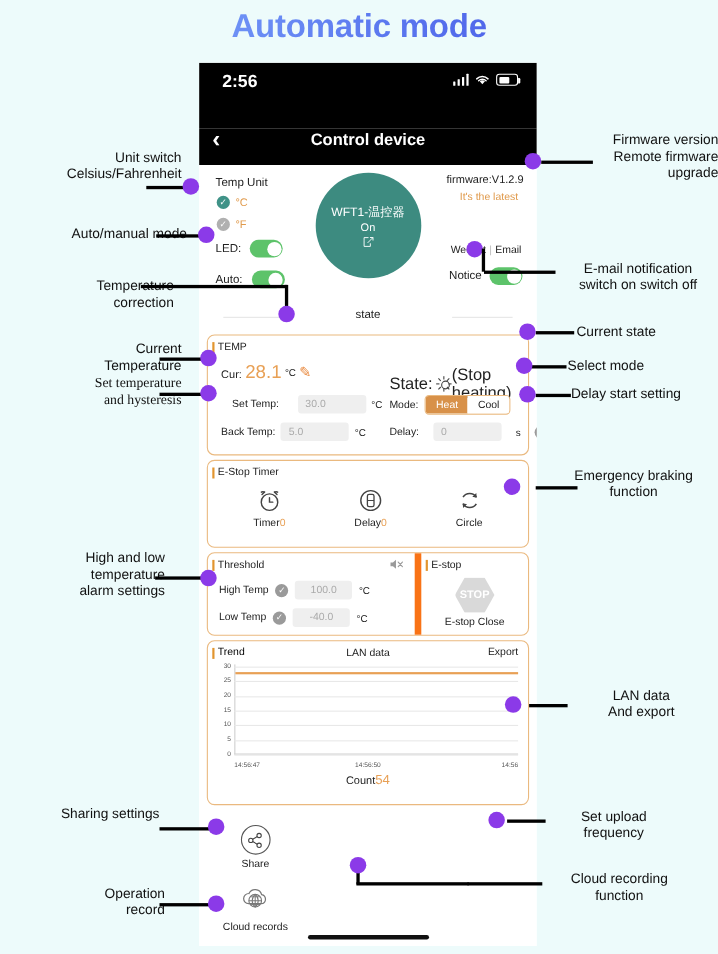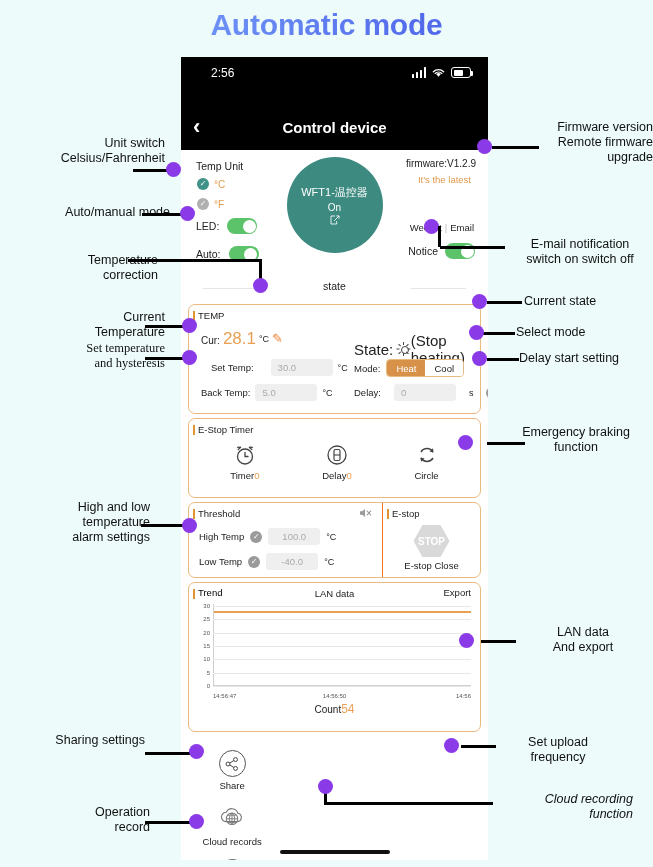--- a/index.html
+++ b/index.html
@@ -27,21 +27,21 @@
   #phone {
     position:absolute; left:181px; top:57px;
     width:307px; height:803px;
     background:#ffffff;
     overflow:hidden;
   }
   #statusbar {
     height:60px; background:#000; color:#fff; position:relative;
   }
   #statusbar .clock {
-    position:absolute; left:30px; top:9px; font-size:12px; font-weight:normal;
+    position:absolute; left:21px; top:9px; font-size:16px; font-weight:bold;
   }
   #statusbar .sysicons {
     position:absolute; right:17px; top:10px; display:flex; align-items:center; gap:5px;
   }
   .bars { display:flex; align-items:flex-end; gap:1.5px; height:11px;}
   .bars i { display:block; width:2.5px; background:#fff; border-radius:.5px;}
   .bars i:nth-child(1){height:4px} .bars i:nth-child(2){height:6px}
   .bars i:nth-child(3){height:8.5px} .bars i:nth-child(4){height:11px}
   .batt { width:20px;height:11px;border:1.3px solid #fff;border-radius:3px;position:relative;}
   .batt::after{content:"";position:absolute;right:-3.3px;top:3px;width:2px;height:5px;background:#fff;border-radius:0 1px 1px 0;}
@@ -135,21 +135,21 @@
 
   
   #estop-timer-card{height:80px;}
   #etrow{position:absolute;top:24px;left:0;right:0;display:flex;justify-content:space-around;padding:0 10px;}
   .eitem{display:flex;flex-direction:column;align-items:center;gap:3px;}
   .eitem .cap{font-size:9.5px;color:#222;}
   .eitem .cap .num{color:#e8a055;}
 
   
   #thr-wrap{display:flex;margin:4px 7px;border:1px solid #eab97f;border-radius:7px;background:#fff;height:76px;}
-  #thr-left{flex:1 1 auto;position:relative;border-right:1px solid #f97316;}
+  #thr-left{flex:1 1 auto;position:relative;border-right:6px solid #f97316;}
   #thr-right{width:97px;position:relative;}
   #mute-icon{position:absolute;right:9px;top:4px;width:14px;height:12px;}
   .thr-row{position:absolute;display:flex;align-items:center;gap:6px;}
   .thr-row .k{font-size:9.5px;color:#222;}
   .thr-row .fld{width:52px;justify-content:center;}
   #thr-hi{left:10px;top:25px;}
   #thr-lo{left:10px;top:50px;}
   #estop-badge{position:absolute;left:50%;top:22px;transform:translateX(-50%);
     width:36px;height:32px;background:#d9d9d9;color:#fff;font-size:10px;font-weight:bold;
     display:flex;align-items:center;justify-content:center;
@@ -582,20 +582,20 @@
 <div class="ldr" style="left:481px;top:640px;width:35px;"></div>
 <div class="dot" style="left:459px;top:633px;"></div>
 
 <div class="ann l" style="left:498px;top:735px;width:120px;text-align:center;">
     <div>Set upload</div>
     <div>frequency</div>
   </div>
 <div class="ldr" style="left:461px;top:745px;width:35px;"></div>
 <div class="dot" style="left:444px;top:738px;"></div>
 
-<div class="ann l" style="left:493px;top:792px;width:140px;text-align:right;font-style:italic;">
+<div class="ann l" style="left:493px;top:792px;width:140px;text-align:center;">
     <div>Cloud recording</div>
     <div>function</div>
   </div>
 <div class="ldr" style="left:425px;top:802px;width:68px;"></div>
 <div class="ldr v" style="left:324px;top:786px;height:18px;"></div>
 <div class="ldr" style="left:324px;top:802px;width:102px;"></div>
 <div class="dot" style="left:318px;top:779px;"></div>
 
 </body></html>

